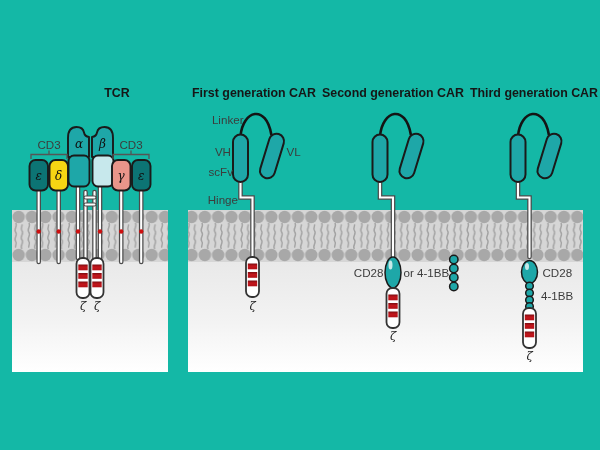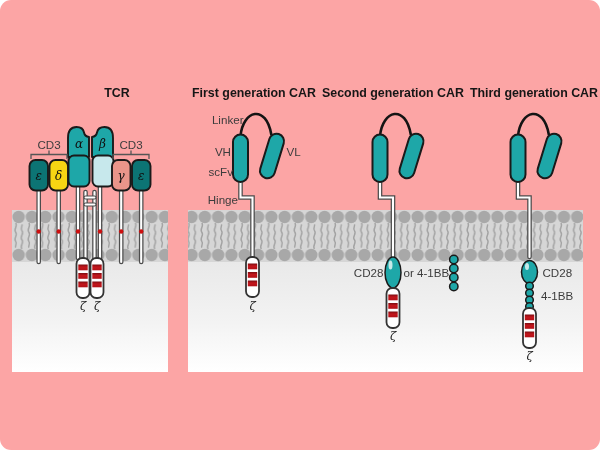--- a/index.html
+++ b/index.html
@@ -1,17 +1,17 @@
 <!DOCTYPE html>
 <html style="--teal: #1ea7a8; --dark-teal: #0c7474; --yellow: #f7d513; --salmon: #e9958a; --light-blue: #c7e8ec; --membrane-head: #a8a8a8; --membrane-band: #d6d6d6; --membrane-tail: #a2a2a2; --stripe-red: #c4161c; --stripe-red-dark: #7d0d12; --dot-red: #cc1010; --outline: #1a1a1a; --stem-gray: #4c4c4c; --label: #3c3c3c;"><head>
 <meta charset="utf-8">
 <style>
   html,body{margin:0;padding:0;background:#fff;}
-  #canvas{position:relative;width:600px;height:450px;background:#fca5a5;overflow:hidden;
-          font-family:"Liberation Sans",sans-serif;border-radius:11px;}
+  #canvas{position:relative;width:600px;height:450px;background:#14b8a6;overflow:hidden;
+          font-family:"Liberation Sans",sans-serif;}
   svg text{font-family:"Liberation Sans",sans-serif;}
   .title{font-size:12.4px;font-weight:bold;fill:#161616;}
   .lbl{font-size:11.6px;fill:var(--label);}
   .greek{font-family:"DejaVu Serif",serif;font-style:italic;font-size:12px;fill:#101010;}
   .greek-sm{font-family:"DejaVu Serif",serif;font-style:italic;font-size:11.5px;fill:#222;}
   .mid{text-anchor:middle;}
   .end{text-anchor:end;}
   .fill-teal{fill:var(--teal);}
   .fill-dteal{fill:var(--dark-teal);}
   .fill-yellow{fill:var(--yellow);}

